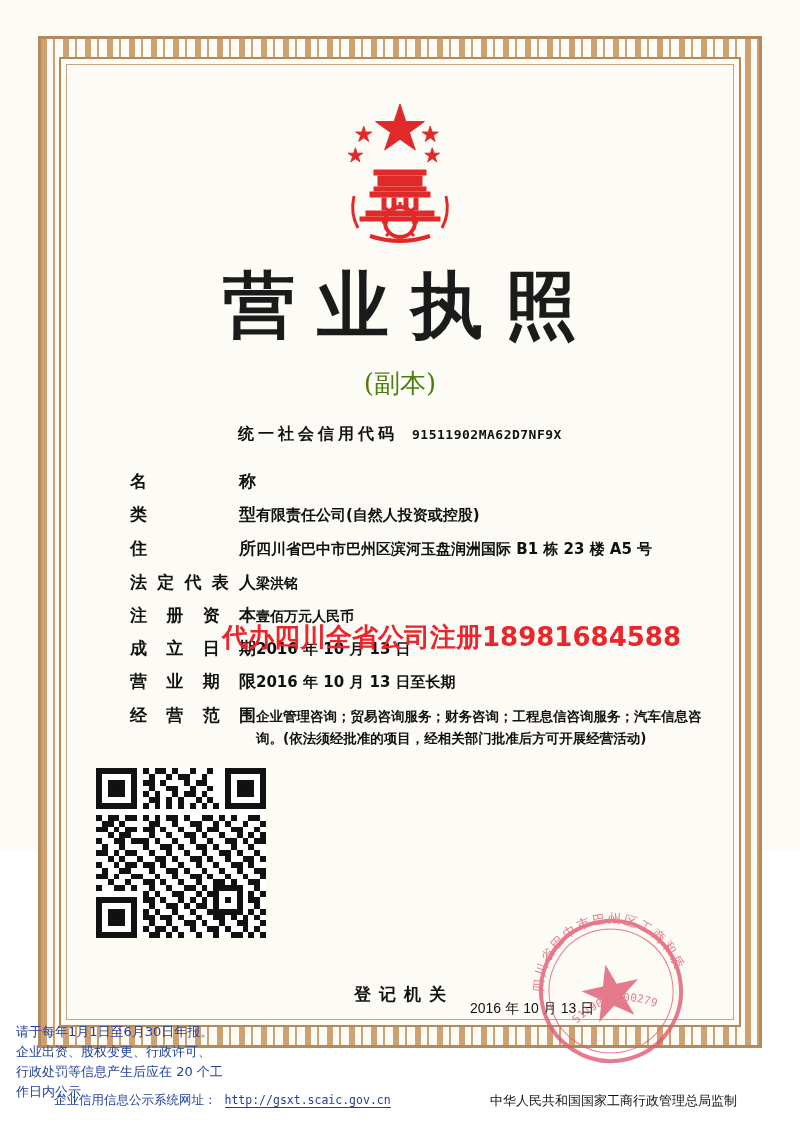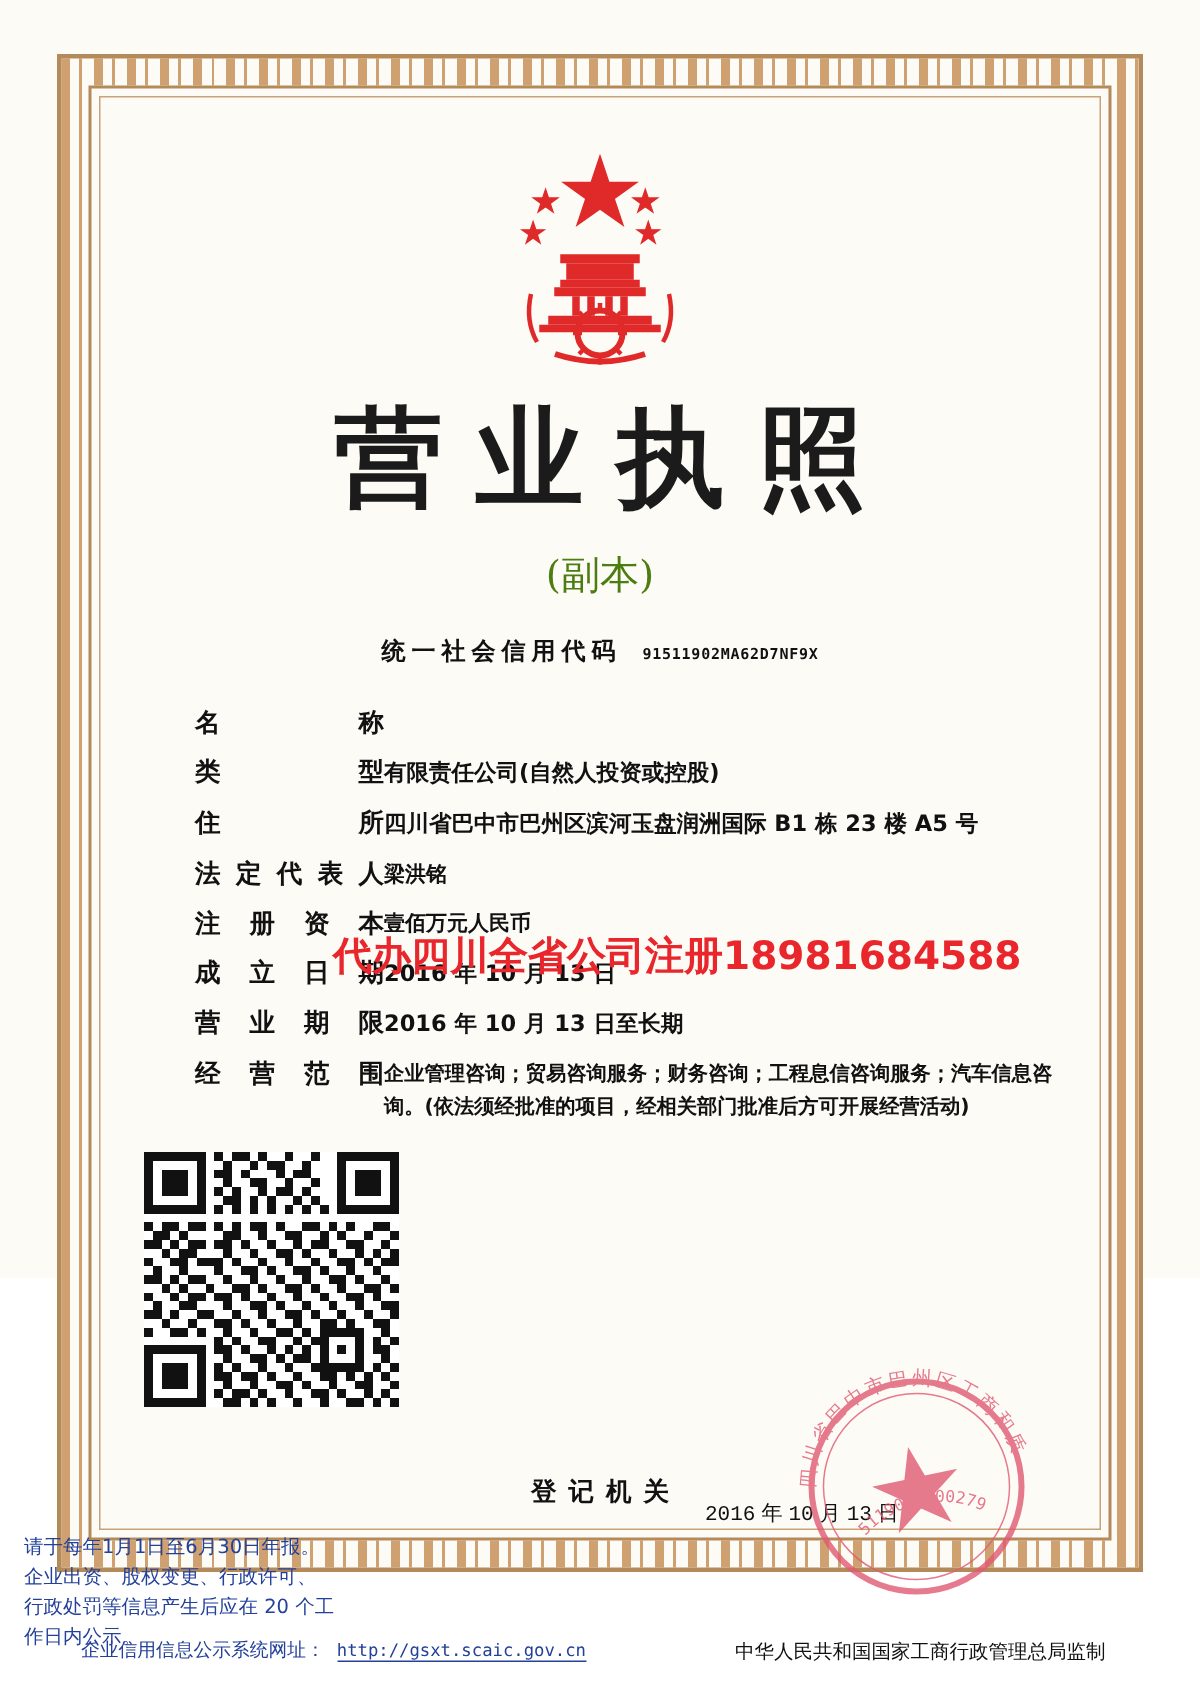--- a/index.html
+++ b/index.html
@@ -100,21 +100,21 @@
   .credit-label {
     font-family: "DejaVu Serif", serif;
     font-weight: bold;
     letter-spacing: 4px;
   }
   .credit-value {
     font-family: "DejaVu Sans Mono", monospace;
     font-weight: bold;
     letter-spacing: 0.5px;
     margin-left: 10px;
-    font-size: 10px;
+    font-size: 13px;
   }
 
   
   .fields {
     position: absolute;
     left: 130px;
     top: 470px;
     width: 580px;
   }
   .field-row {
@@ -184,21 +184,21 @@
     left: 470px;
     top: 1000px;
     width: 230px;
     font-family: "DejaVu Sans", sans-serif;
     font-size: 14px;
     color: #111;
     display: flex;
     gap: 4px;
     align-items: baseline;
   }
-  .issue-date .num { font-family: Liberation Mono, monospace; }
+  .issue-date .num { font-family: Liberation Sans, sans-serif; }
   .issue-date .sep { font-family: "DejaVu Serif", serif; }
 
   
   .seal {
     position: absolute;
     left: 528px;
     top: 908px;
     width: 166px;
     height: 166px;
     transform: rotate(-12deg);

